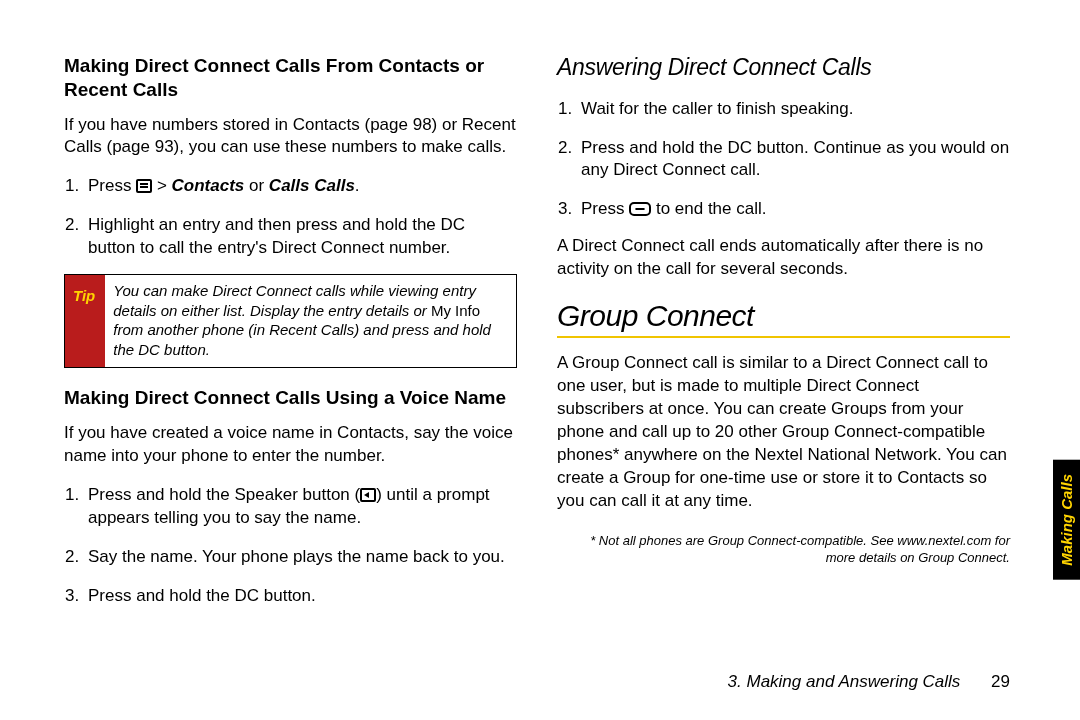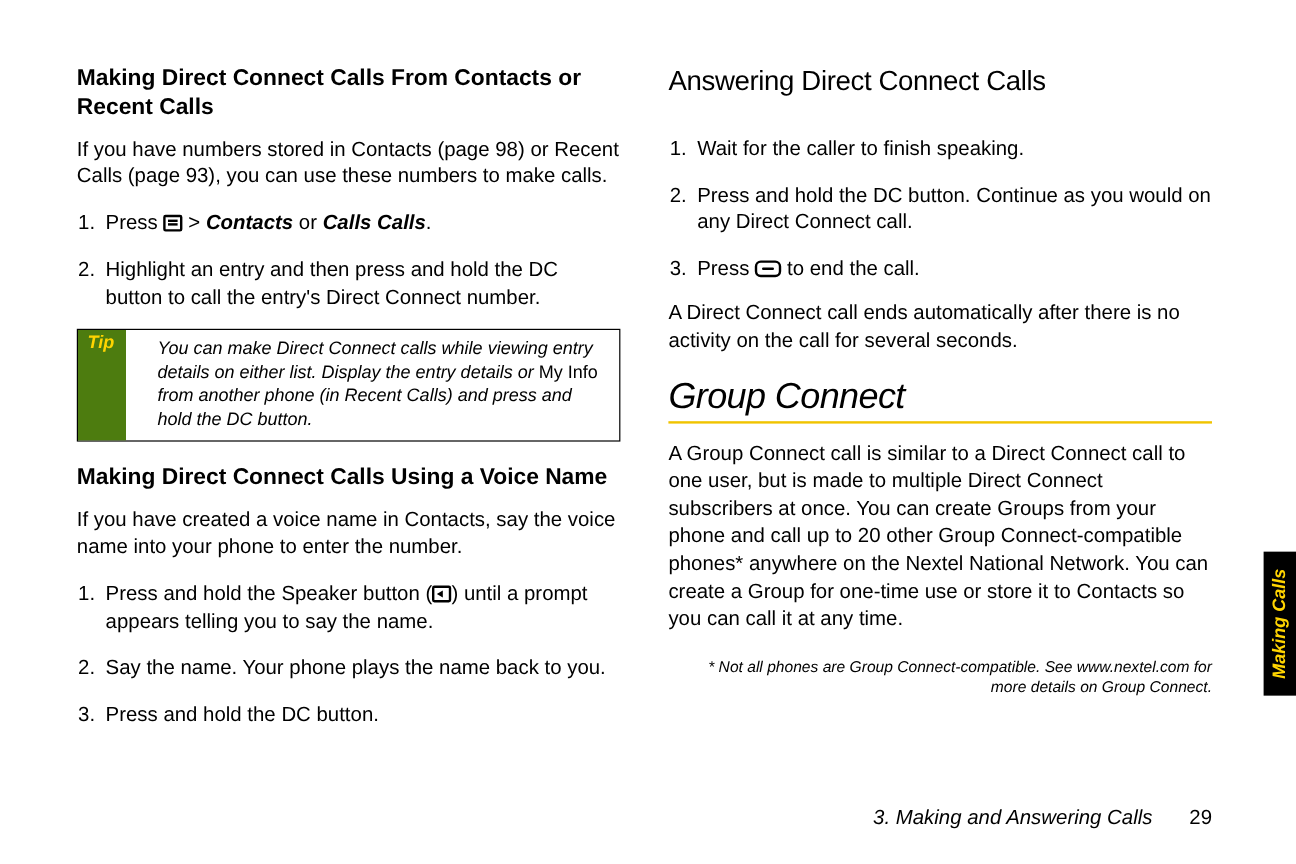--- a/index.html
+++ b/index.html
@@ -25,23 +25,24 @@
     flex: 1;
     min-width: 0;
   }
   .h3 {
     font-weight: bold;
     font-size: 19px;
     line-height: 1.25;
     margin: 0 0 12px 0;
   }
   .h2-italic {
+    font-style: italic;
     font-size: 23px;
     line-height: 1.2;
-    margin: 0 0 31px 0;
+    margin: 0 0 16px 0;
     letter-spacing: -0.3px;
   }
   .h1 {
     font-style: italic;
     font-size: 30px;
     line-height: 1.1;
     margin: 18px 0 4px 0;
     letter-spacing: -0.5px;
   }
   .hr-yellow {
@@ -98,30 +99,30 @@
     border-right: 5px solid #000;
   }
   .tipbox {
     border: 1px solid #000;
     margin: 14px 0 18px 0;
     display: flex;
     align-items: stretch;
     font-size: 15px;
   }
   .tipbox .label {
-    background: #4d7c0f;
+    background: #b91c1c;
     color: #ffd400;
     font-style: italic;
     font-weight: bold;
-    padding: 2px 10px 6px 8px;
+    padding: 12px 10px 6px 8px;
     display: flex;
     align-items: flex-start;
   }
   .tipbox .content {
-    padding: 6px 10px 8px 26px;
+    padding: 6px 10px 8px 8px;
     font-style: italic;
     line-height: 1.3;
   }
   .footnote {
     font-size: 13px;
     font-style: italic;
     line-height: 1.3;
     margin: 20px 0 0 0;
     padding-left: 28px;
     text-indent: -10px;

